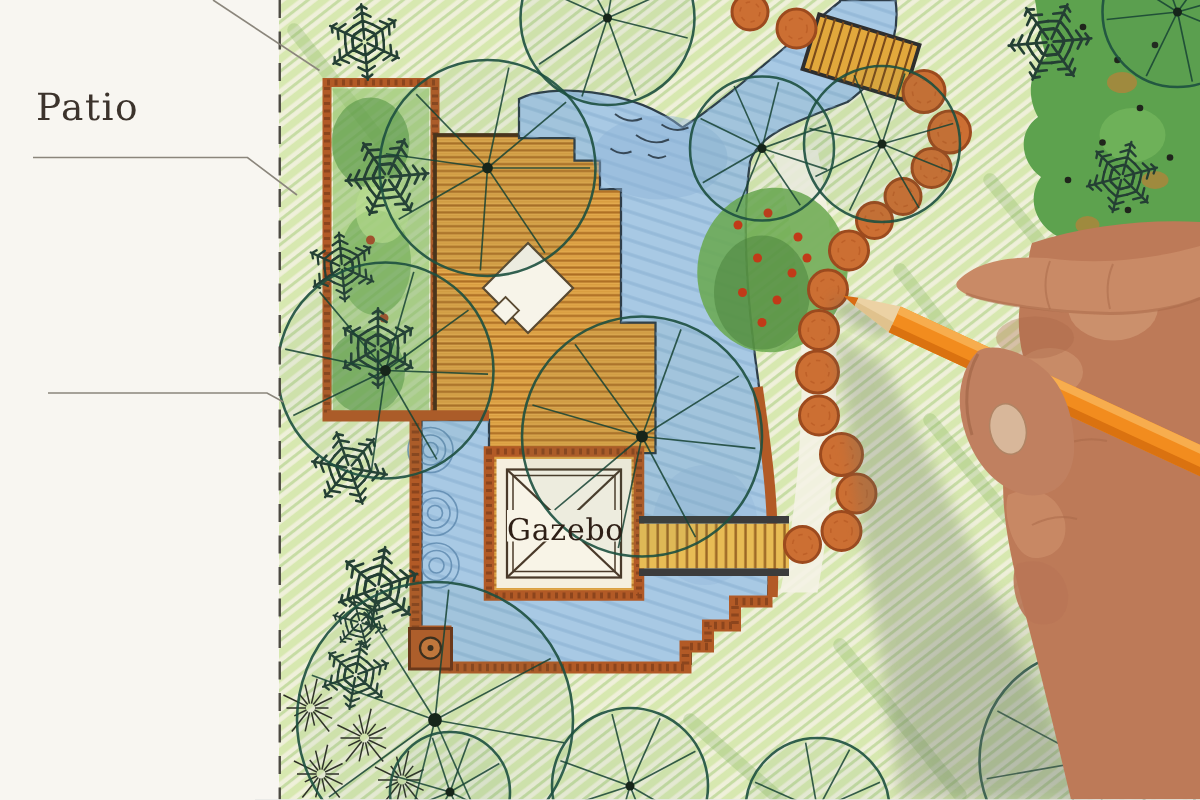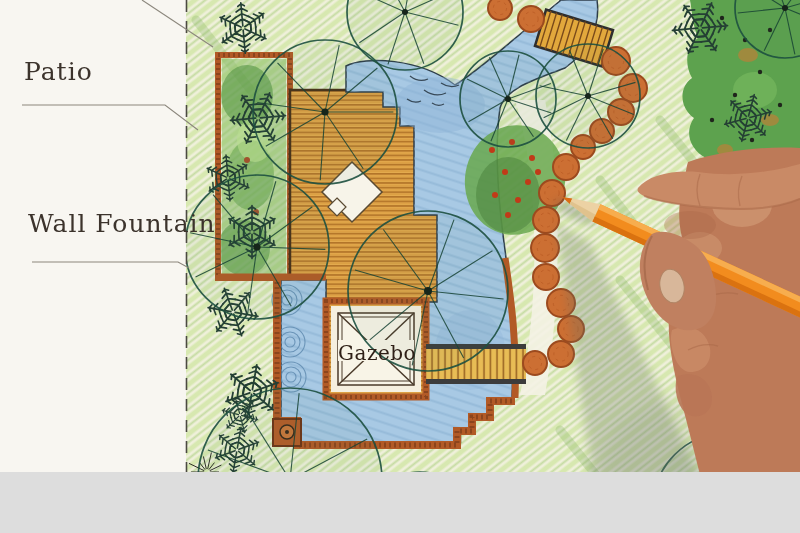--- a/index.html
+++ b/index.html
@@ -1,16 +1,16 @@
 <!DOCTYPE html>
 <html style="--paper: #f7f5f0; --margin: #f8f6f1; --lawn-base: #eff0da; --lawn-stripe: #d5e7ac; --water: #a8c9e4; --water-line: #2e3d49; --wall: #b25a26; --wall-dark: #6e3416; --deck: #e3aa4e; --deck-line: #ad6e24; --deck-border: #4a3018; --boardwalk: #e8bc55; --gazebo-fill: #f8f4e7; --gazebo-line: #4a3a2a; --stone: #cc6f33; --stone-edge: #9c4a1e; --tree-line: #1d5040; --fern: #243f34; --shrub: #69a84e; --shrub-dark: #47803a; --berry: #c13a18; --label-text: #3c332c; --leader-line: #8b867c; --property-line: #4c4a42; --pencil-orange: #f28c1e; --pencil-wood: #ecd2a4; --skin: #c08060; --skin-shadow: #9c6244; --shadow: #6a7568;"><head>
 <meta charset="utf-8">
 <style>
   html,body{margin:0;padding:0;background:#ddd;}
-  .stage{position:relative;width:800px;height:472px;overflow:hidden;background:#f7f5f0;
+  .stage{position:relative;width:800px;height:533px;overflow:hidden;background:#f7f5f0;
          font-family:"DejaVu Serif",serif;}
   .stage svg{position:absolute;left:0;top:0;}
   .plan-label{position:absolute;color:var(--label-text,#3c332c);letter-spacing:1px;}
   .lbl-big{font-size:25px;}
   .lbl-gazebo{font-size:20px;color:#2e1f16;width:76px;text-align:center;letter-spacing:.5px;}
   
   .water{fill:#a8c9e4;stroke:#2e3d49;stroke-width:1.5;}
   .watertexp{fill:url(#watertex);stroke:none;}
   .wave{stroke:#26343f;stroke-width:1.3;fill:none;opacity:.85;}
   .ripple{stroke:#5b87ad;stroke-width:1.1;fill:none;opacity:.8;}
@@ -473,15 +473,14 @@
     <path class="crease" d="M700,174 q-6,16 0,32"></path>
     <path class="crease" d="M742,176 q-6,14 -2,30"></path>
     <ellipse cx="690" cy="225" rx="26" ry="14" fill="#a86848" opacity="0.35"></ellipse>
     <path d="M652,234 C640,246 636,268 644,290 C652,312 666,326 684,330 C702,332 714,322 716,302 C717,281 710,258 696,246 C682,234 662,228 652,234 Z" fill="#c08060"></path>
     <ellipse cx="672" cy="286" rx="12" ry="17" transform="rotate(-12 672 286)" fill="#d8b79a" stroke="#b08464" stroke-width="1"></ellipse>
     <path d="M652,236 C644,250 642,270 648,290" stroke="#9c6244" stroke-width="2" opacity="0.6" fill="none"></path>
   </g>
 </svg>
 
 <div class="plan-label lbl-big" style="left:24px;top:57px;">Patio</div>
-<div class="plan-label lbl-big" style="left:28px;top:209px;">Wall Fountain</div>
 <div class="plan-label lbl-gazebo" style="left:338px;top:341px;">Gazebo</div>
 </div>
 
 </body></html>

